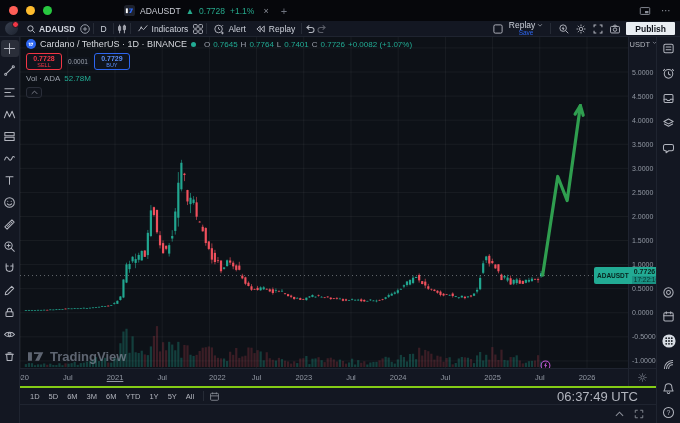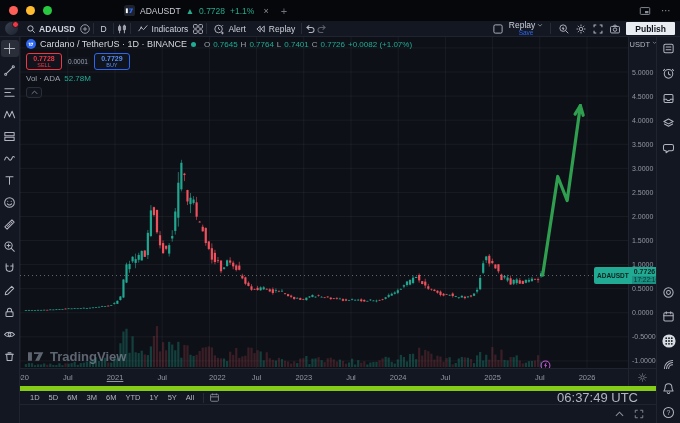--- a/index.html
+++ b/index.html
@@ -67,21 +67,21 @@
   .price-flag{position:absolute;left:594px;display:flex;z-index:16;border-radius:2px;overflow:hidden}
   .pf-sym{background:#22ab94;color:#08241e;font-size:6.5px;font-weight:bold;display:flex;align-items:center;padding:0 3px;height:17px}
   .pf-right{display:flex;flex-direction:column;width:28px}
   .pf-price{background:#22ab94;color:#08241e;font-size:7px;font-weight:bold;text-align:left;padding:1px 0 0 2px;height:9px}
   .pf-cd{background:#1a9384;color:#073029;font-size:6.5px;padding:0 0 1px 2px;height:8px}
   
   .time-axis{position:absolute;left:20px;top:368px;width:608px;height:18px;background:#131722;border-top:1px solid #1f2430;overflow:hidden;z-index:15}
   .ttick{position:absolute;top:4px;transform:translateX(-50%);font-size:7.5px;color:#9298a3;white-space:nowrap}
   .axis-gear{position:absolute;left:628px;top:368px;width:28px;height:18px;background:#131722;border-top:1px solid #1f2430;border-left:1px solid #1f2430;display:flex;align-items:center;justify-content:center;z-index:16}
   
-  .tf-bar{position:absolute;left:20px;top:386px;width:636px;height:18px;background:#131722;border-top:5px solid #84cc16;display:flex;align-items:center;gap:2px;padding:0 6px;z-index:15}
+  .tf-bar{position:absolute;left:20px;top:386px;width:636px;height:18px;background:#131722;border-top:2px solid #84cc16;display:flex;align-items:center;gap:2px;padding:0 6px;z-index:15}
   .tf-bar .tf{font-size:7.5px;color:#b2b5be;padding:2px 4px;border-radius:3px}
   .tf-sep{width:1px;height:10px;background:#262b36;margin:0 3px}
   .clock{margin-left:auto;font-size:13px;color:#b2b5be;margin-right:12px}
   .bottom-bar{position:absolute;left:20px;top:404px;width:636px;height:19px;background:#131722;border-top:1px solid #1f2430;display:flex;align-items:center;gap:4px;padding:0 10px;z-index:15}
   .bottom-bar .bt{font-size:8.5px;color:#c5c9d1;padding:2px 8px}
   .bb-icons{margin-left:auto;display:flex;gap:10px;align-items:center;margin-right:2px}
   .event-marker{position:absolute;z-index:12}
 </style>
 </head>
 <body>

